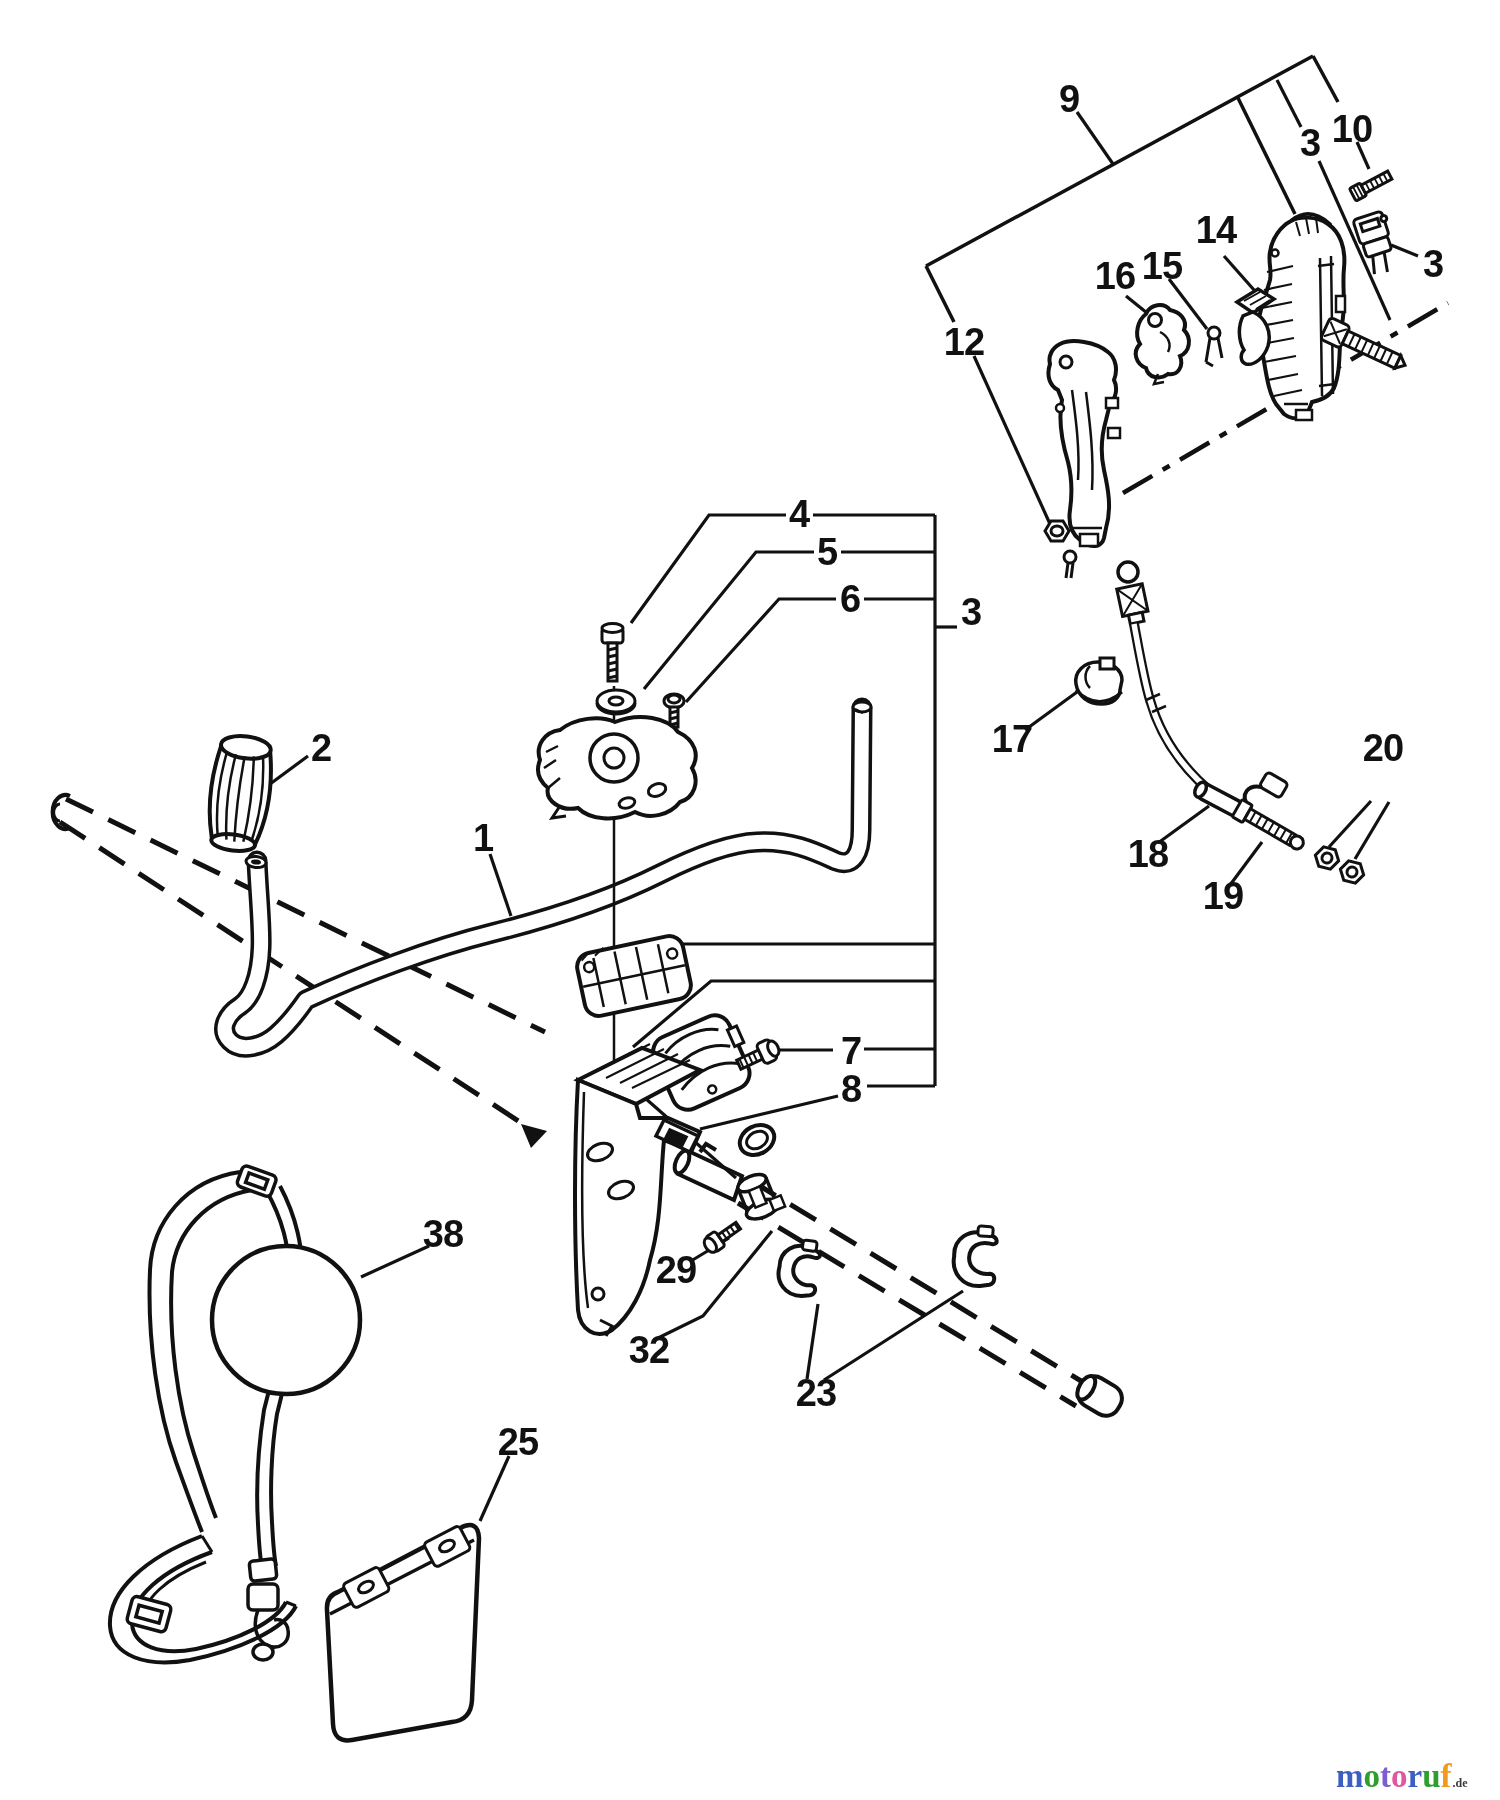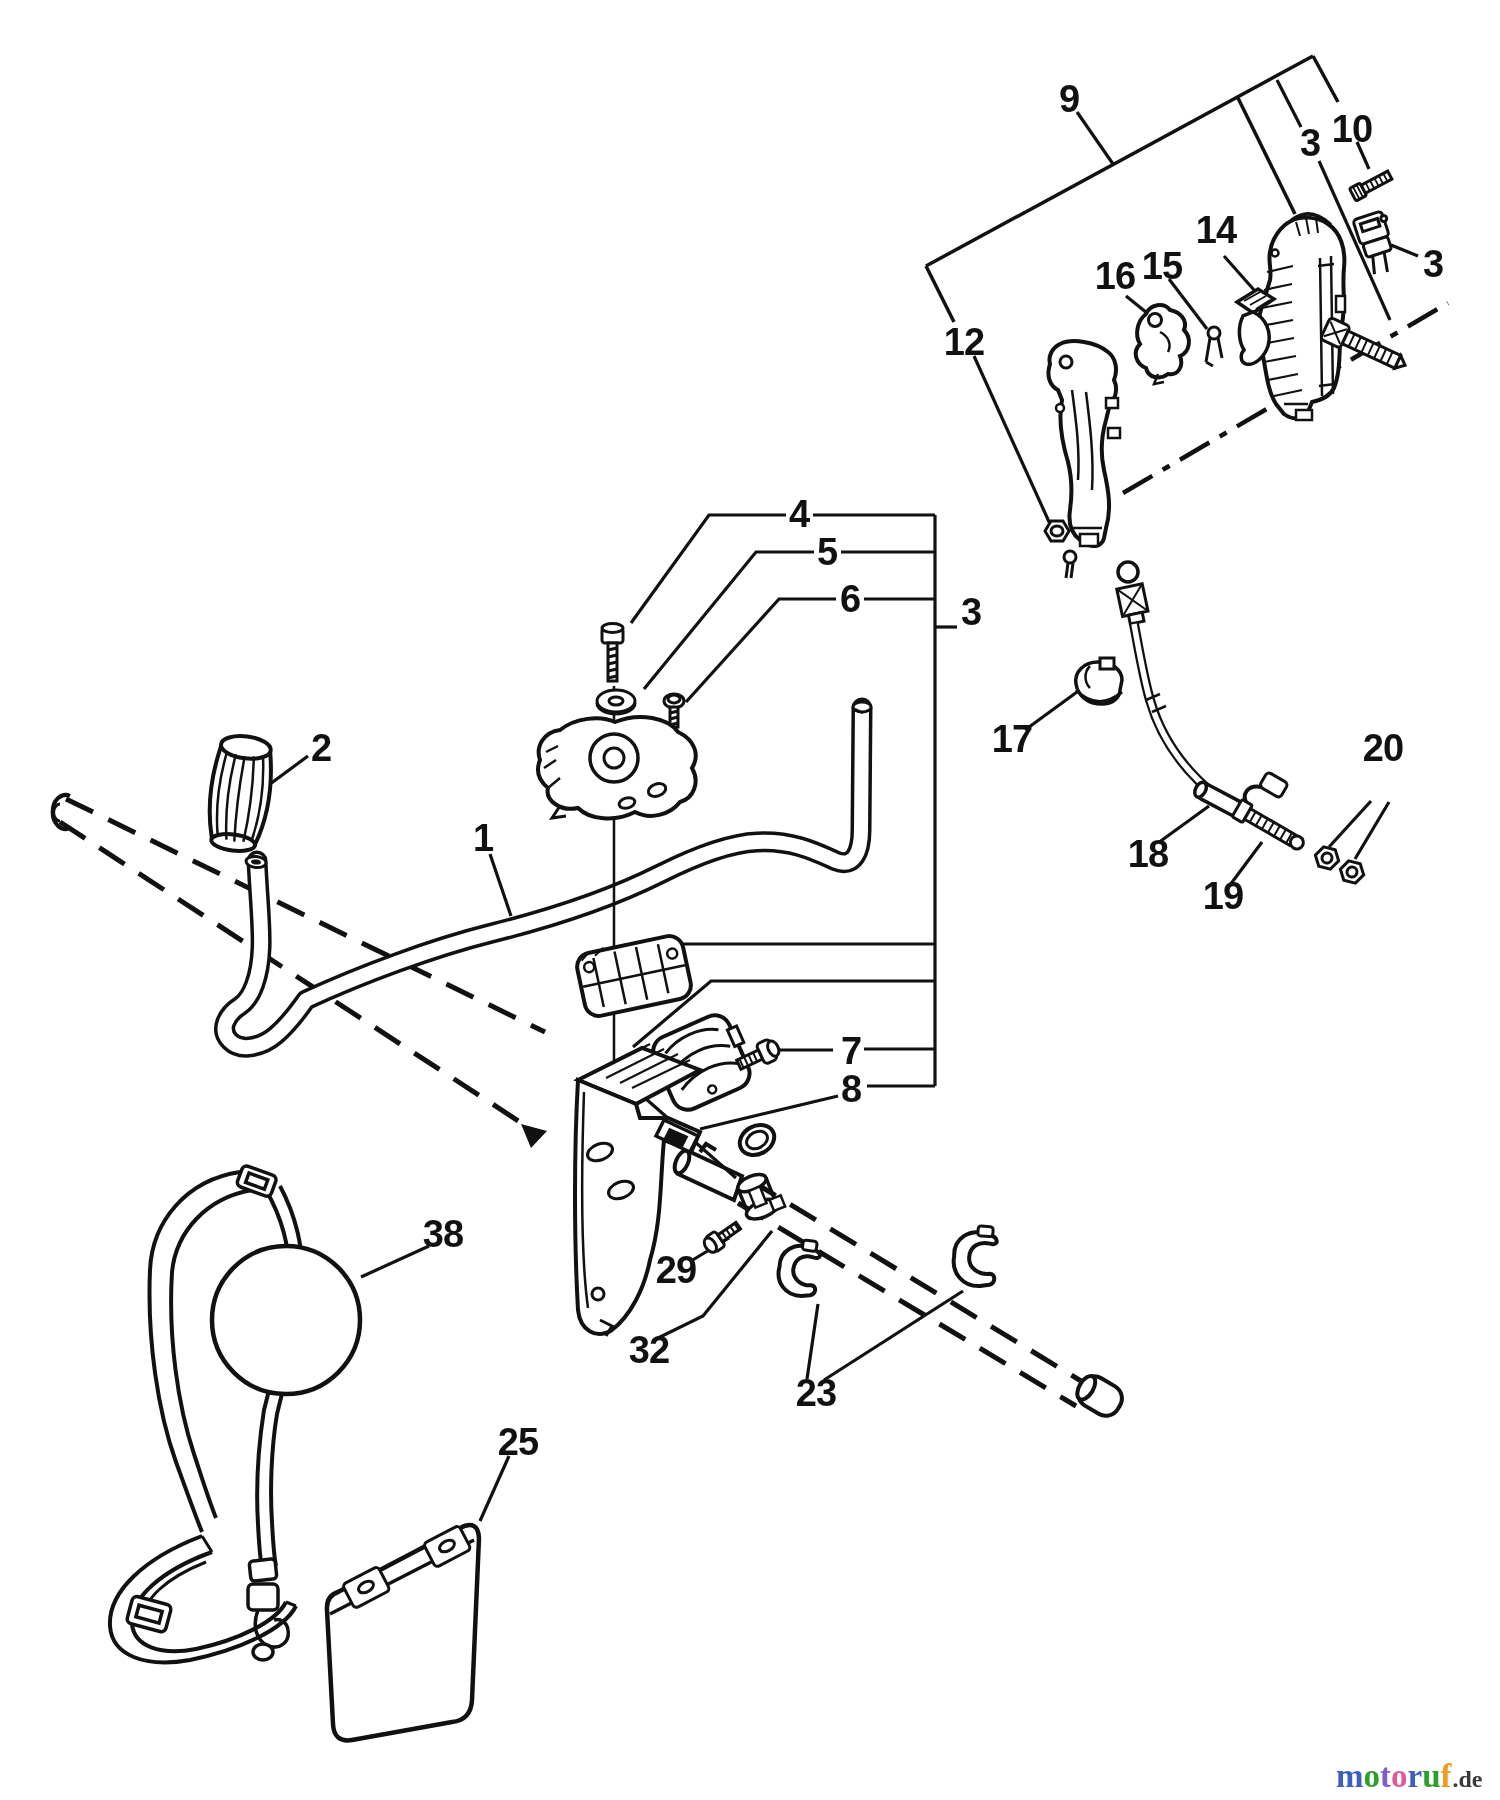--- a/index.html
+++ b/index.html
@@ -5,21 +5,21 @@
   html,body{margin:0;padding:0;background:#ffffff;}
   .canvas{position:relative;width:1500px;height:1800px;background:#ffffff;overflow:hidden;
           font-family:"Liberation Sans",sans-serif;}
   .canvas svg{position:absolute;left:0;top:0;}
   .callout{position:absolute;transform:translate(-50%,-50%);font-weight:bold;
            font-size:38px;line-height:1;color:#111;letter-spacing:-1px;
            font-family:"Liberation Sans",sans-serif;}
   .logo{position:absolute;left:1336px;top:1760px;display:flex;align-items:baseline;
         font-family:"Liberation Serif",serif;font-weight:bold;}
   .logo .ltr{font-size:33px;line-height:1;}
-  .logo .suffix{font-size:24px;line-height:1;margin-left:1px;}
+  .logo .suffix{font-size:12px;line-height:1;margin-left:1px;}
 </style>
 </head>
 <body>
 
 <div class="canvas">
 
 <svg width="1500" height="1800" viewBox="0 0 1500 1800">
 
   <g stroke="#111" stroke-width="5" fill="none">
     <path d="M70,796 A13,17 0 1 0 70,828" stroke-width="4"></path>

